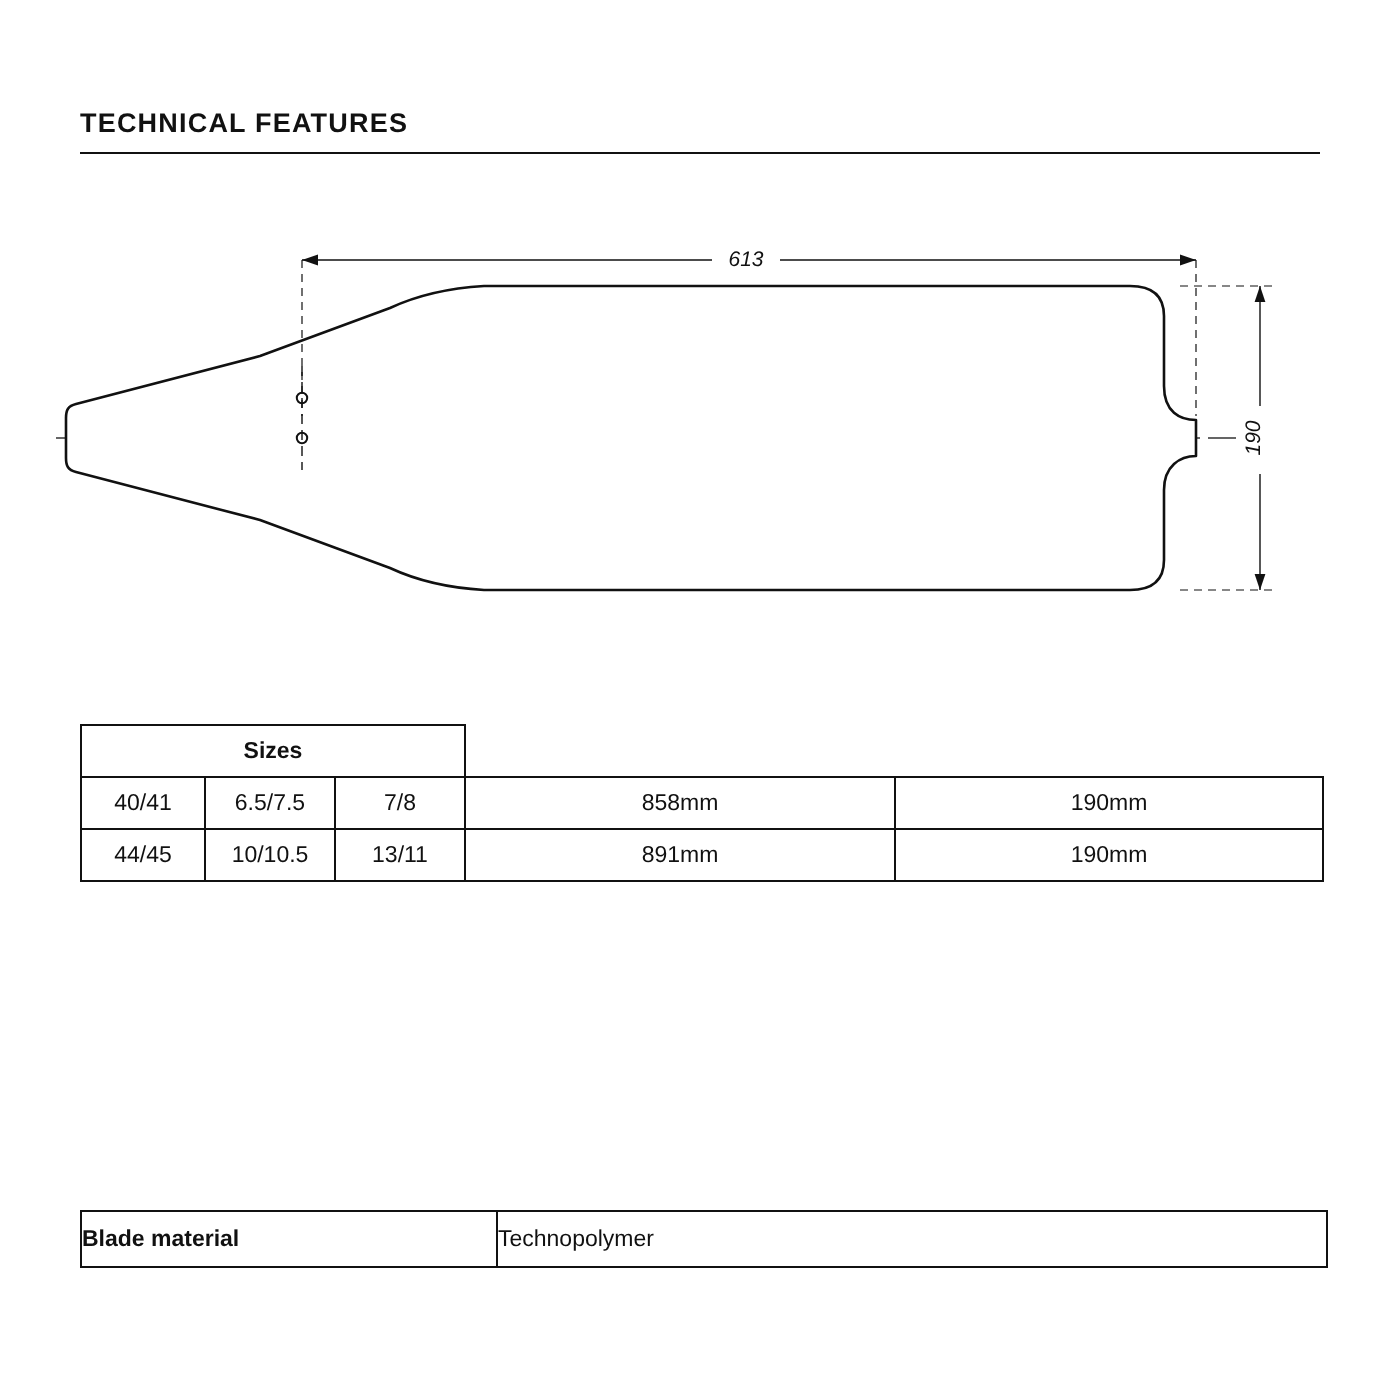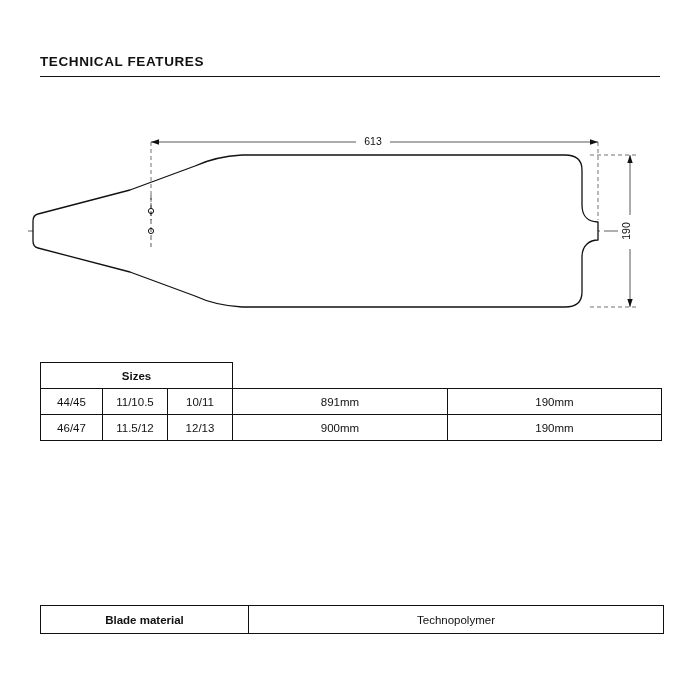--- a/index.html
+++ b/index.html
@@ -37,23 +37,24 @@
   }
   .header-rule {
     border-bottom: 1.6px solid #111;
     width: 620px;
   }
 
   
   .drawing {
     position: absolute;
     left: 20px;
-    top: 100px;
+    top: 88px;
     width: 660px;
     height: 230px;
+    font-style: italic;
   }
 
   
   .table-wrap {
     position: absolute;
     left: 40px;
     top: 362px;
     width: 621px;
   }
   table.spec {
@@ -100,21 +101,20 @@
     border-collapse: collapse;
     width: 621px;
     table-layout: fixed;
   }
   table.material td {
     border: 1px solid #111;
     font-size: 11.5px;
     height: 27px;
     padding: 0 0 0 0;
     color: #111;
-    text-align: center;
   }
   td.mat-label {
     width: 207px;
     text-align: left;
     padding-left: 10px;
     font-weight: bold;
   }
   td.mat-value {
     width: 414px;
   }
@@ -202,31 +202,31 @@
           <col class="col-wid">
       </colgroup>
       <tbody>
         <tr class="sizes-head">
           <th colspan="3">Sizes</th>
           <td class="blank-cell"></td>
           <td class="blank-cell"></td>
         </tr>
 
         <tr>
+          <td>40/41</td>
+          <td>6.5/7.5</td>
+          <td>7/8</td>
+          <td>858mm</td>
+          <td>190mm</td>
+        </tr>
+        <tr>
           <td>44/45</td>
-          <td>11/10.5</td>
-          <td>10/11</td>
+          <td>10/10.5</td>
+          <td>13/11</td>
           <td>891mm</td>
-          <td>190mm</td>
-        </tr>
-        <tr>
-          <td>46/47</td>
-          <td>11.5/12</td>
-          <td>12/13</td>
-          <td>900mm</td>
           <td>190mm</td>
         </tr>
       </tbody>
     </table>
   </div>
 
   <div class="material-wrap">
     <table class="material">
       <tbody>
         <tr>

